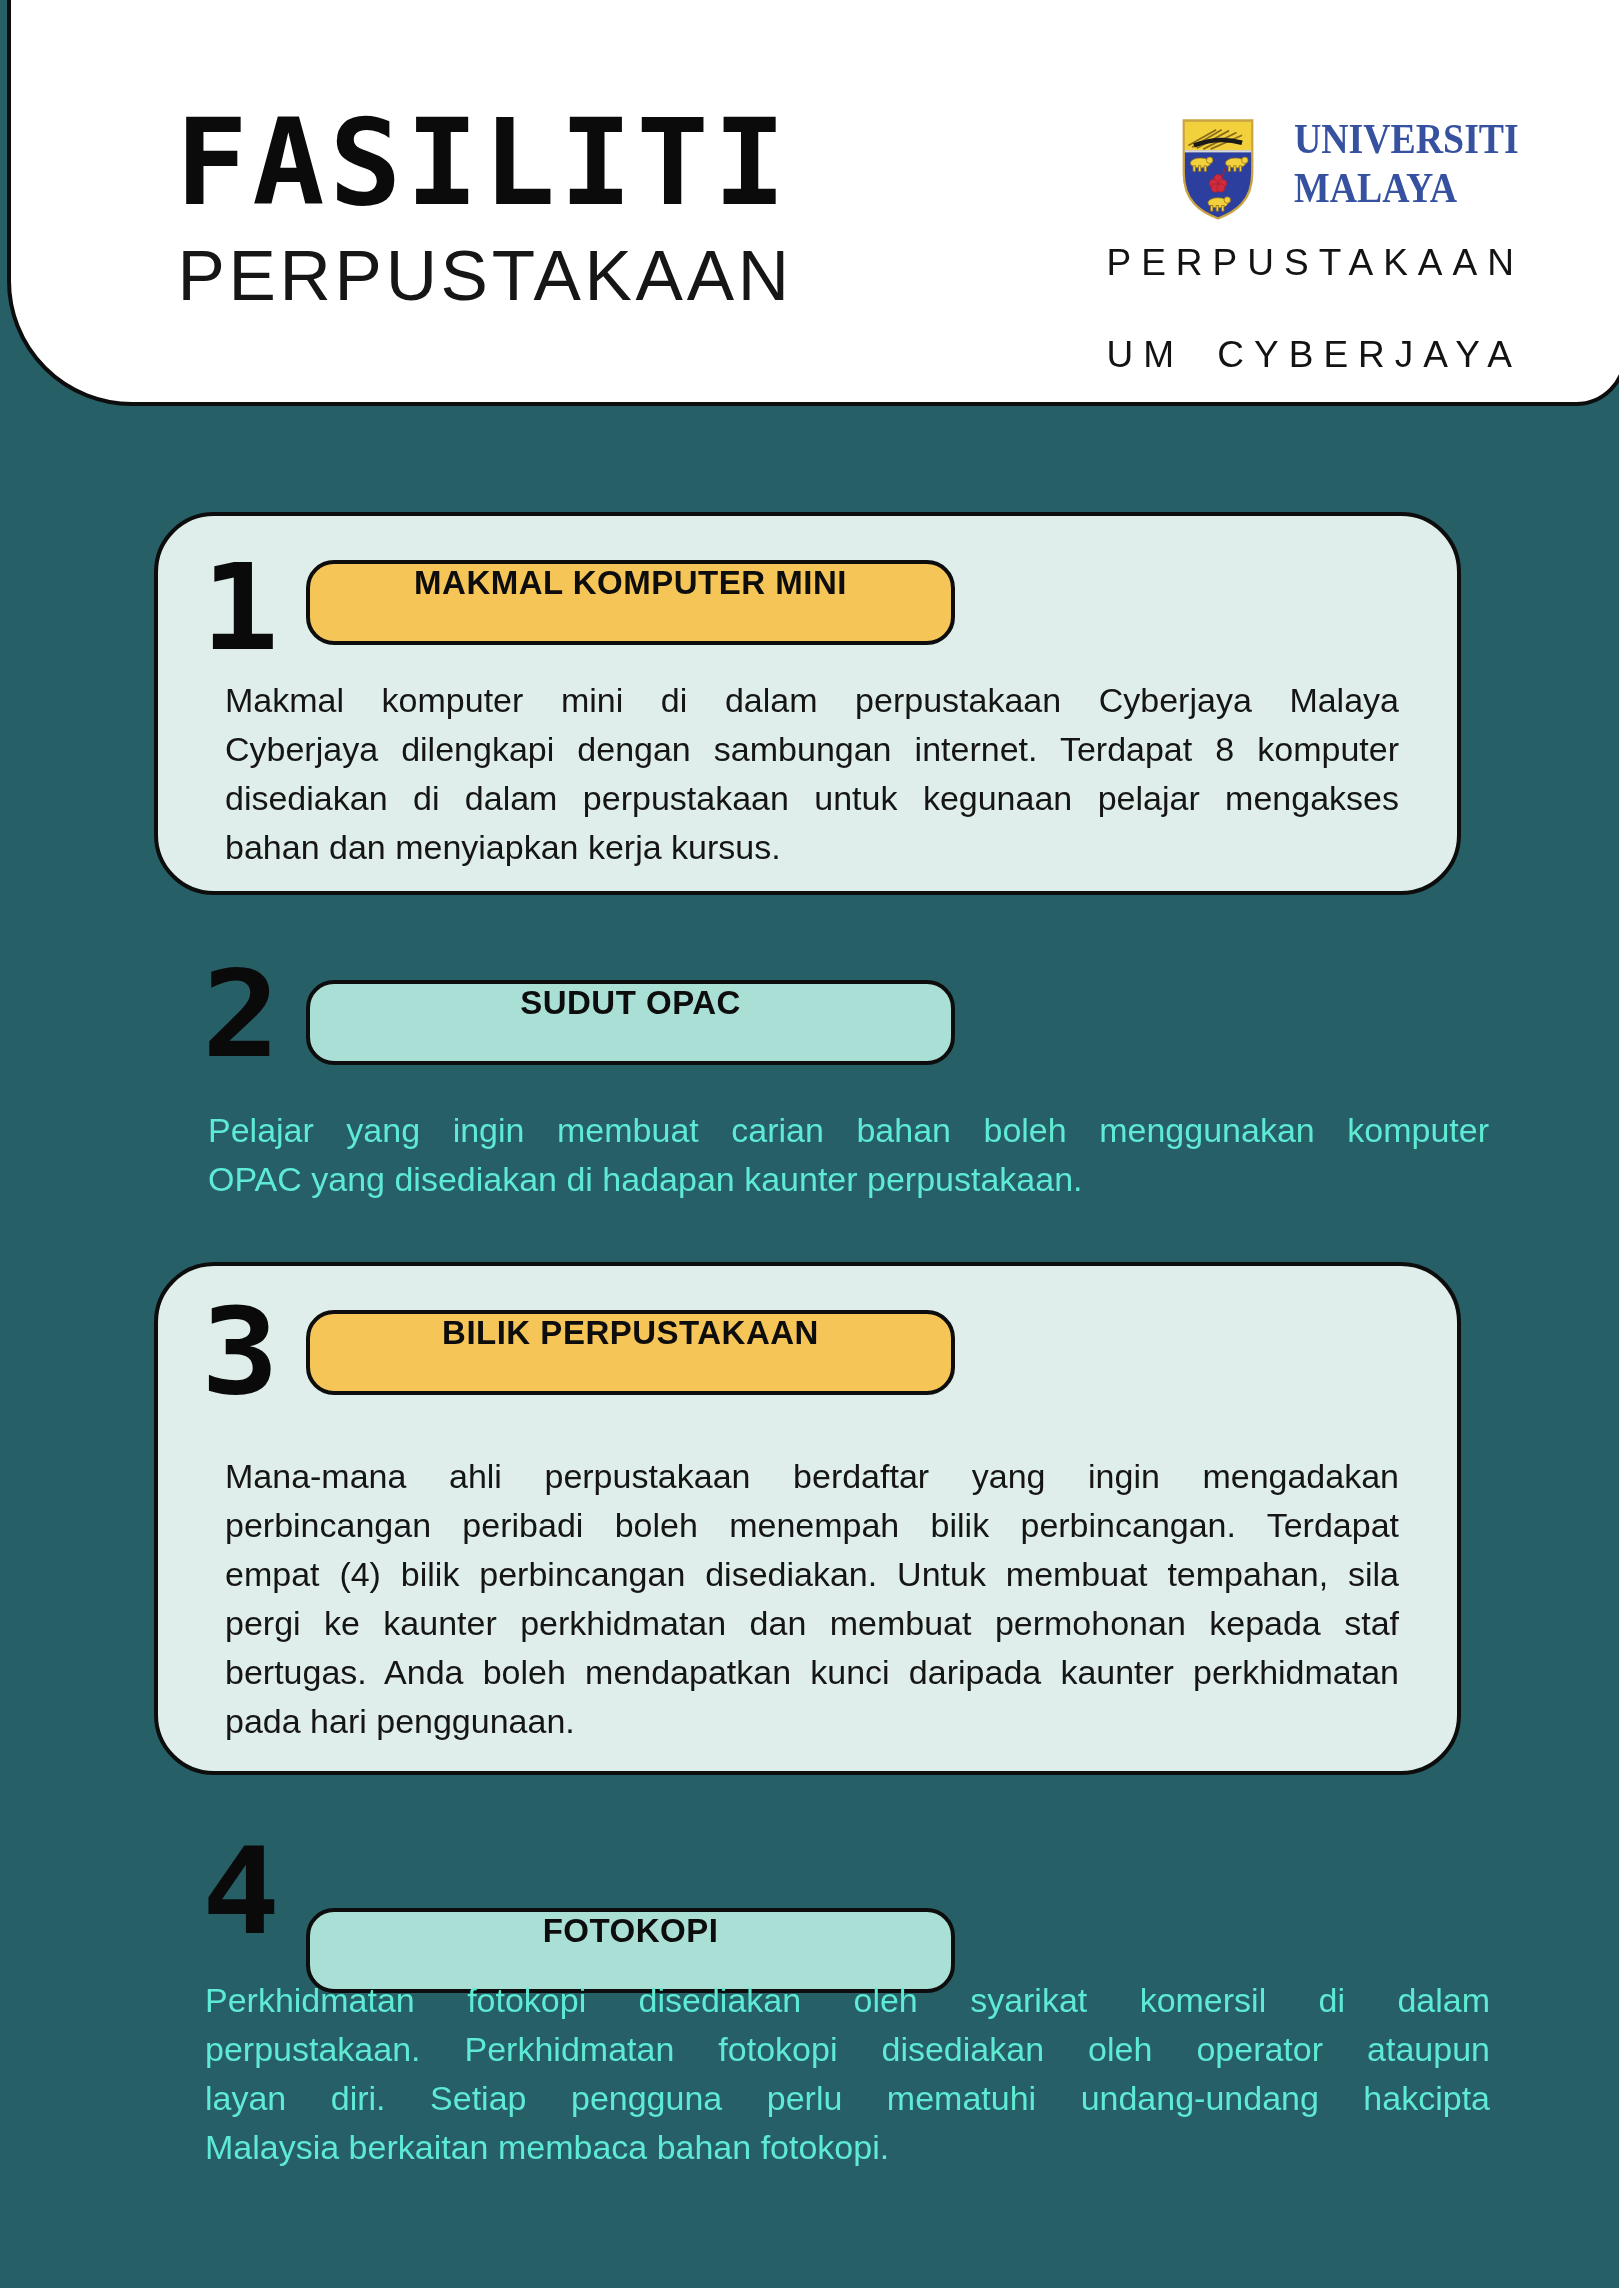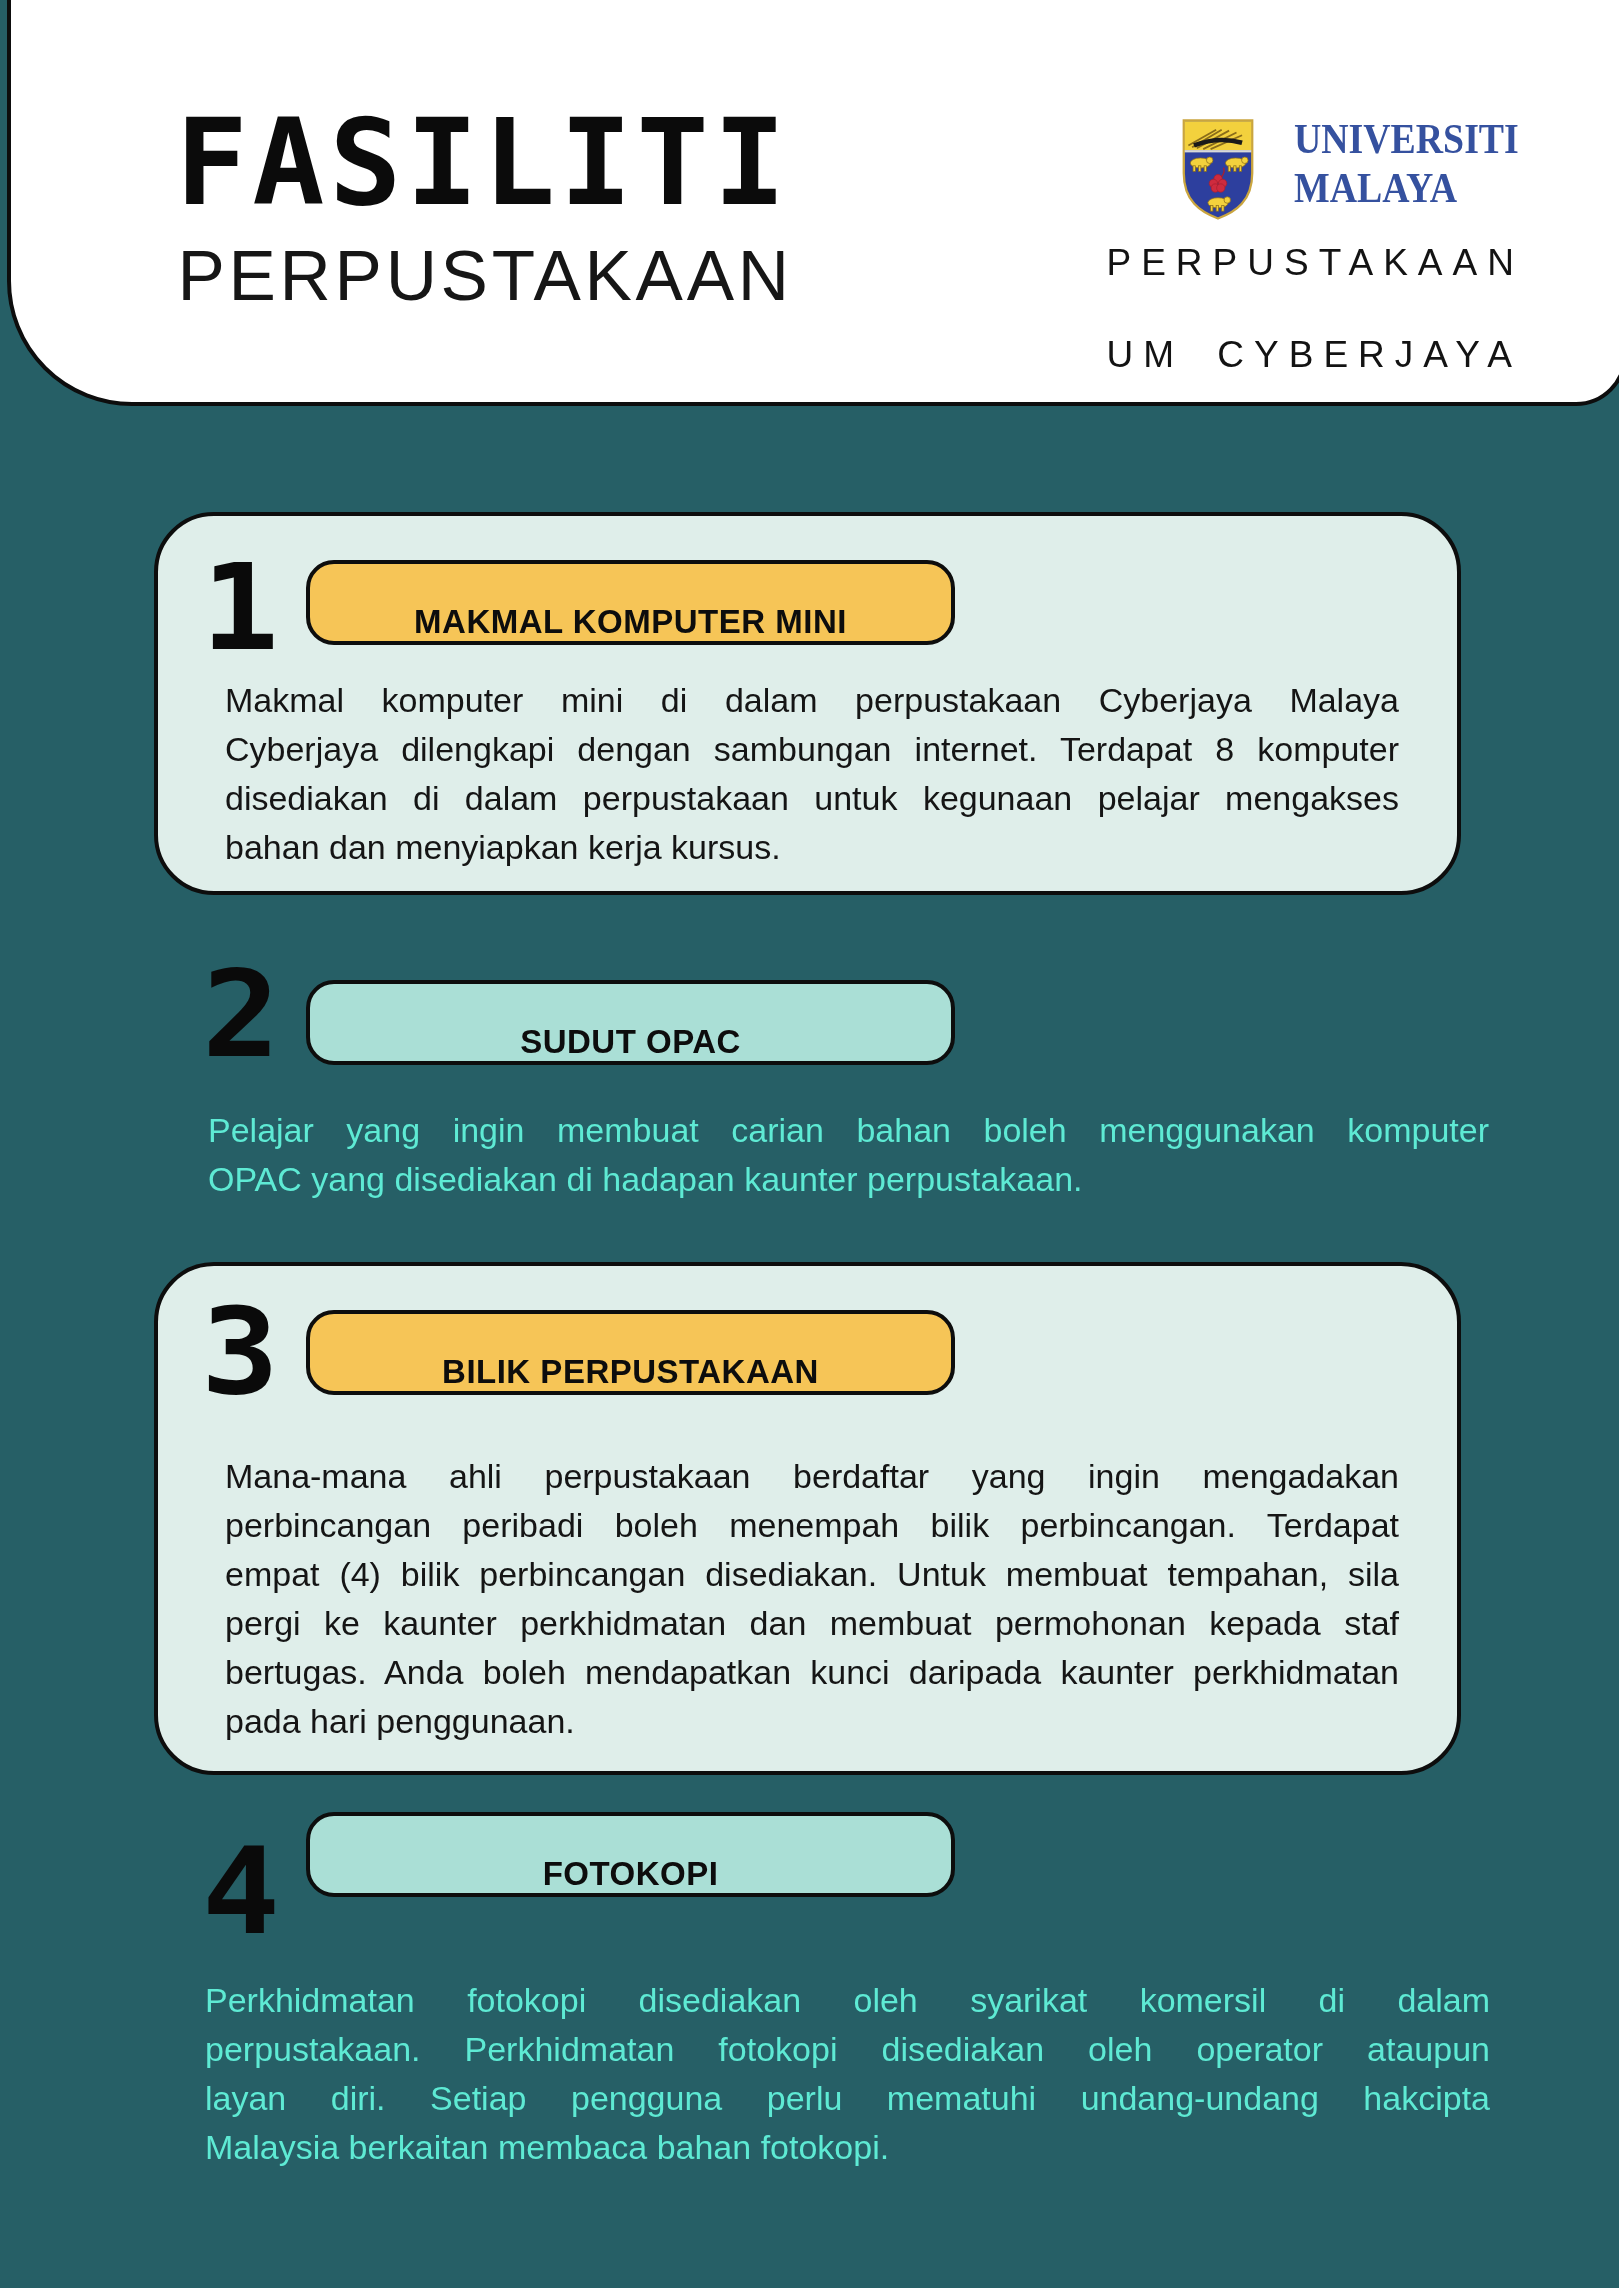--- a/index.html
+++ b/index.html
@@ -61,33 +61,33 @@
     transform:scaleX(1.08);transform-origin:center top;
   }
   .num-1{left:46px;top:32px;}                
   .num-2{left:205px;top:955px;}             
   .num-3{left:46px;top:26px;}                
   .num-4{left:205px;top:1832px;}             
 
   .pill{
     position:absolute;width:649px;height:85px;
     border:4.6px solid #0d0d0d;border-radius:28px;
-    display:flex;align-items:flex-end;justify-content:center;
+    display:flex;align-items:flex-start;justify-content:center;
     box-sizing:border-box;
   }
   .pill.yellow{background:#f6c557;}
   .pill.mint{background:#aadfd6;}
   .pill span{
     font-family:"Liberation Sans",sans-serif;font-weight:bold;
     font-size:33px;letter-spacing:0.5px;color:#0d0d0d;white-space:nowrap;
   }
   .pill-1{left:148px;top:44px;}              
   .pill-2{left:306px;top:980px;}            
   .pill-3{left:148px;top:44px;}              
-  .pill-4{left:306px;top:1812px;}            
+  .pill-4{left:306px;top:1908px;}            
 
   .para{
     position:absolute;
     font-family:"Liberation Sans",sans-serif;
     font-size:34px;line-height:49px;
   }
   .para .pline{text-align:justify;text-align-last:justify;}
   .para .pline.last{text-align-last:left;}
   .para-dark{color:#151515;}
   .para-light{color:#5eead4;}

